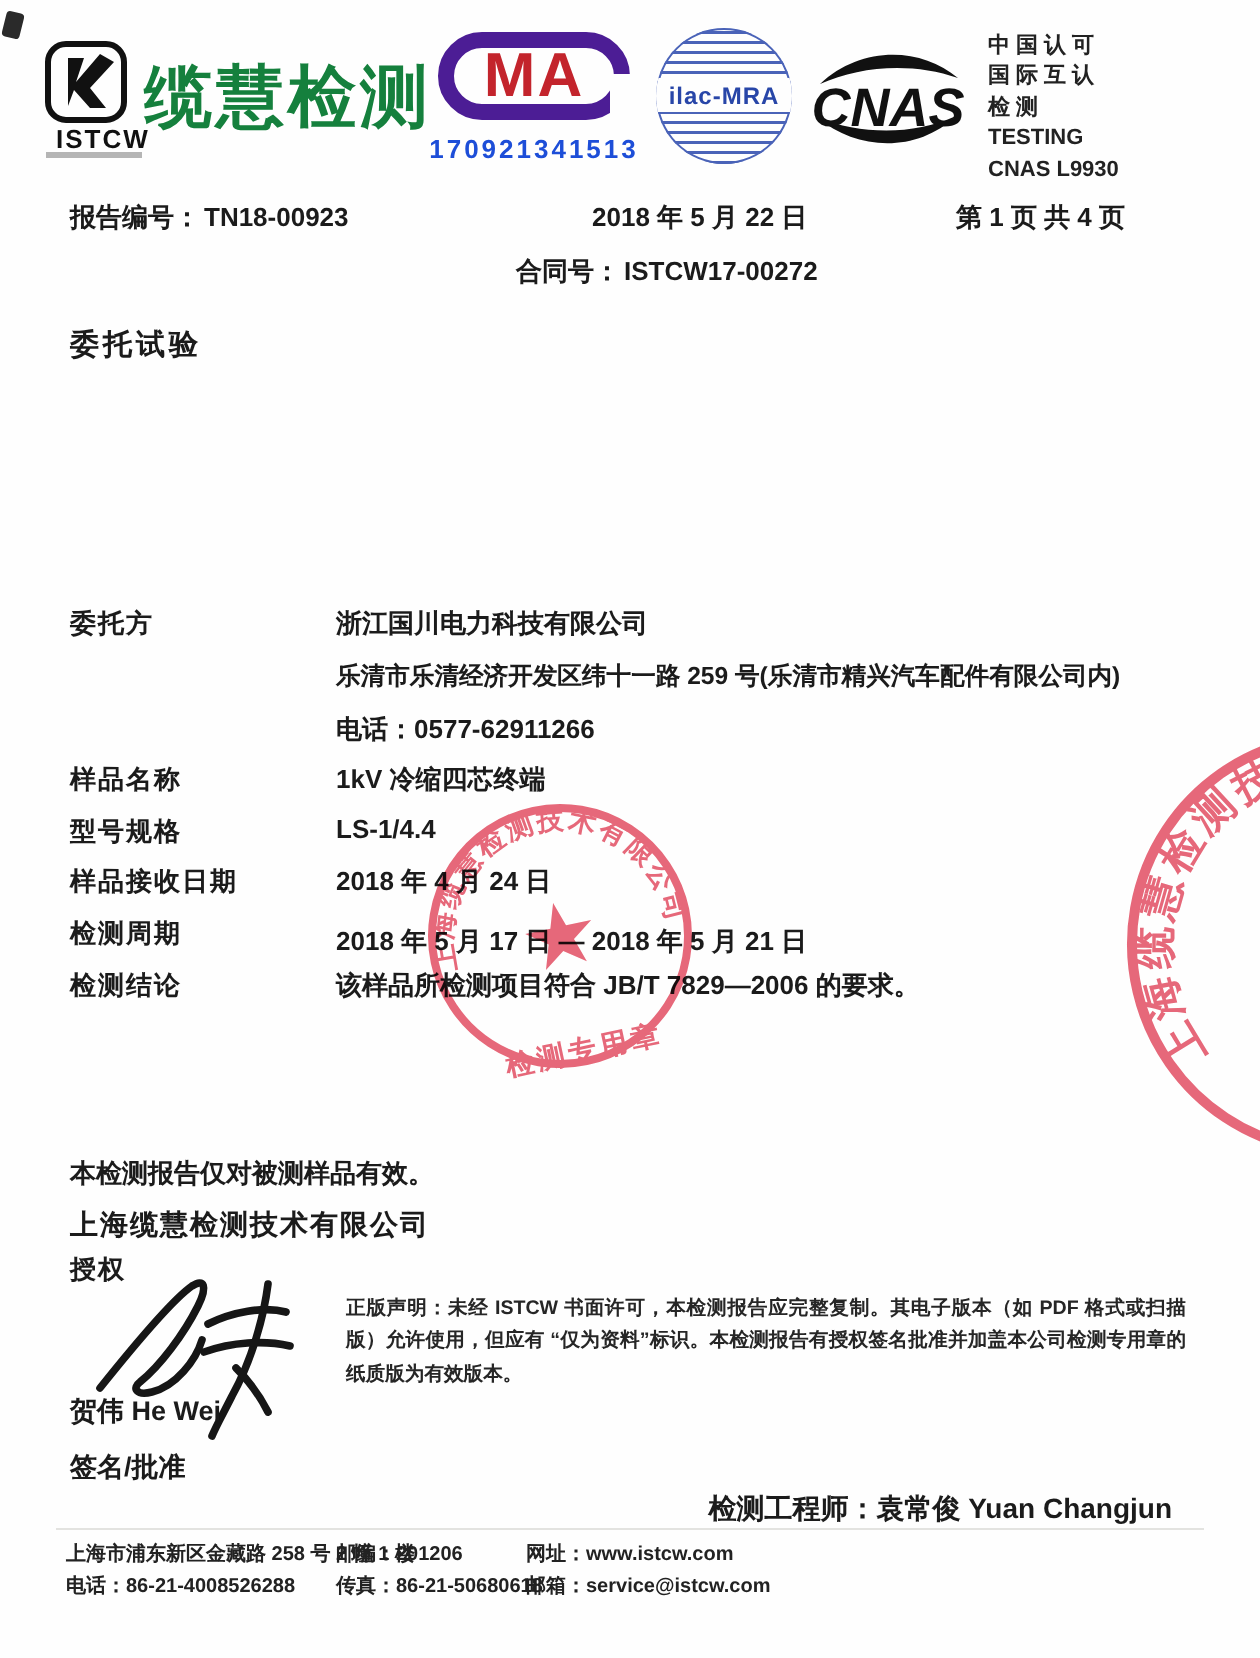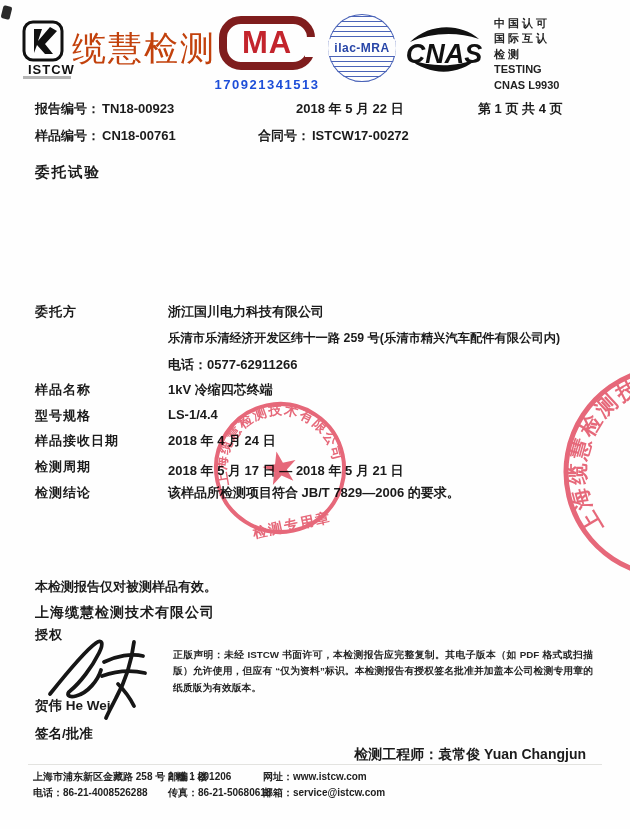--- a/index.html
+++ b/index.html
@@ -7,24 +7,24 @@
   .page {
     position:relative; width:630px; height:829px; margin:0 auto;
     background:#fefefe; overflow:hidden; color:#1b1b1b;
   }
   .abs { position:absolute; }
 
   
   .istcw-glyph { position:absolute; left:22px; top:20px; }
   .istcw-word { position:absolute; left:28px; top:62px; font-size:13px; font-weight:900; letter-spacing:1px; color:#111; }
   .istcw-tagline { position:absolute; left:23px; top:76px; width:48px; height:3px; background:#b5b5b5; }
-  .brand-name { position:absolute; left:72px; top:26px; font-size:34px; font-weight:400; letter-spacing:2px; color:#c2410c; }
+  .brand-name { position:absolute; left:72px; top:26px; font-size:34px; font-weight:700; letter-spacing:2px; color:#15803d; }
 
   .cma { position:absolute; left:212px; top:16px; width:110px; text-align:center; }
-  .cma-ring { position:relative; width:96px; height:54px; border:8px solid #7f1d1d; border-radius:22px; margin:0 auto; }
+  .cma-ring { position:relative; width:96px; height:44px; border:8px solid #4c1d95; border-radius:22px; margin:0 auto; }
   .cma-gap { position:absolute; right:-9px; top:13px; width:11px; height:20px; background:#fefefe; }
   .cma-ma { position:absolute; inset:0; display:flex; align-items:center; justify-content:center; font-size:31px; font-weight:900; color:#c3242c; letter-spacing:1px; }
   .cma-number { margin-top:7px; font-size:13px; font-weight:700; color:#1d4ed8; letter-spacing:1.5px; }
 
   .ilac { position:absolute; left:328px; top:14px; width:68px; height:68px; border-radius:50%;
     background:repeating-linear-gradient(0deg,#4a63b8 0 1.4px,transparent 1.4px 5px);
     box-shadow:inset 0 0 0 1px #4a63b8; overflow:hidden; }
   .ilac-band { position:absolute; left:-3px; right:-3px; top:25px; height:17px; background:#fefefe;
     display:flex; align-items:center; justify-content:center; font-size:12px; font-weight:800; color:#2846a8; letter-spacing:.5px; }
 
@@ -111,23 +111,20 @@
     <div>TESTING</div>
     <div>CNAS L9930</div>
   </div>
 
   <div class="abs t13" style="left:35px; top:100px;">
     <span class="meta-label">报告编号：</span><span>TN18-00923</span>
   </div>
   <div class="abs t13" style="left:296px; top:100px;">2018 年 5 月 22 日</div>
   <div class="abs t13" style="left:478px; top:100px;">第 1 页 共 4 页</div>
 
-  <div class="abs t13" style="left:35px; top:127px;">
-    <span class="meta-label">样品编号：</span><span>CN18-00761</span>
-  </div>
   <div class="abs t13" style="left:258px; top:127px;">
     <span class="meta-label">合同号：</span><span>ISTCW17-00272</span>
   </div>
 
   <div class="test-type">委托试验</div>
 
 
   <div class="flabel" style="top:303px;">委托方</div>
   <div class="fvalue" style="top:303px;">浙江国川电力科技有限公司</div>
   <div class="fvalue small" style="top:330px;">乐清市乐清经济开发区纬十一路 259 号(乐清市精兴汽车配件有限公司内)</div>

